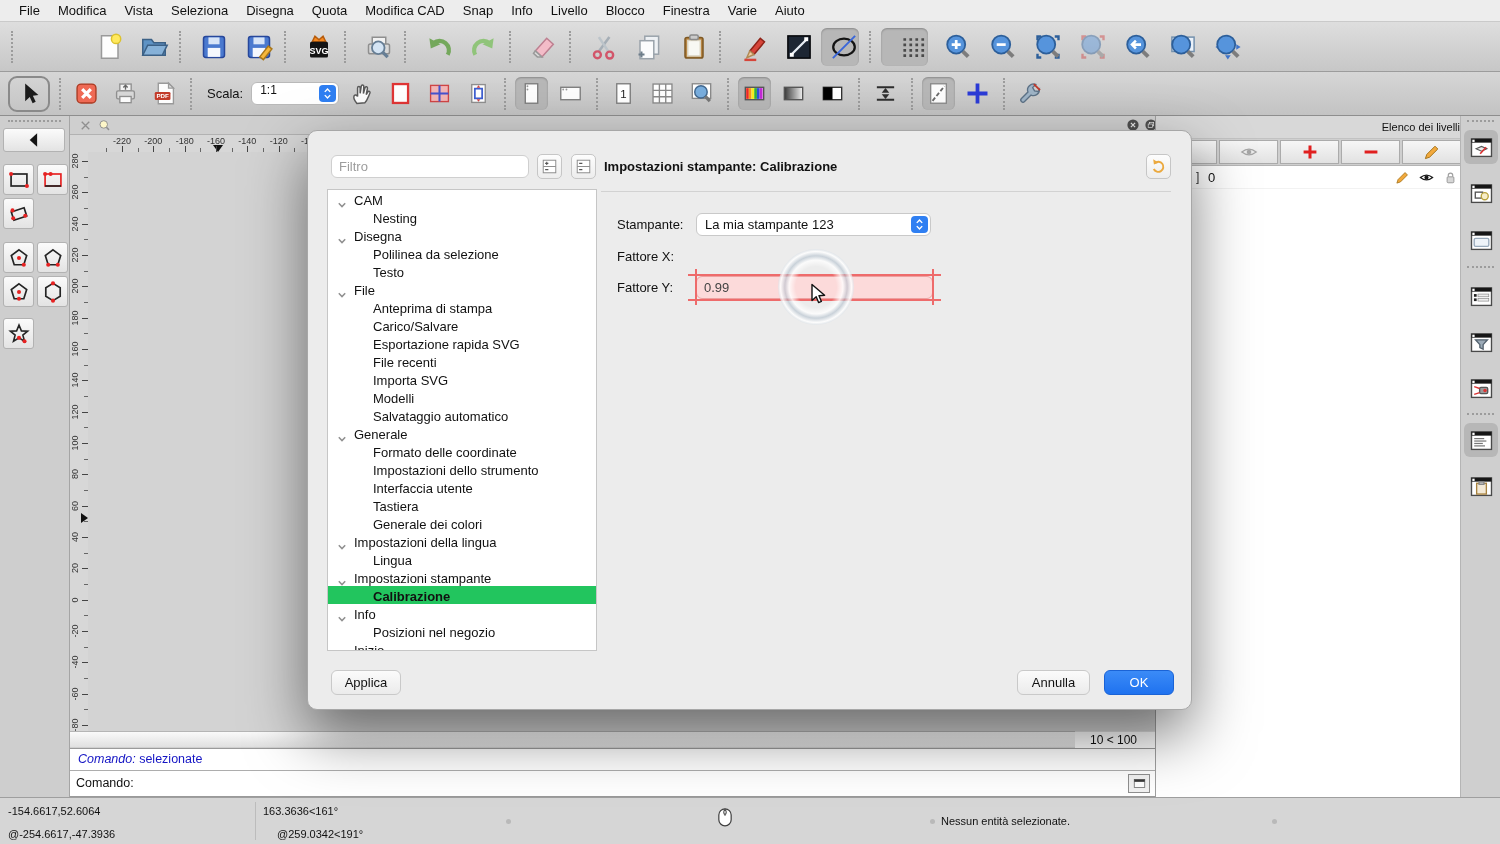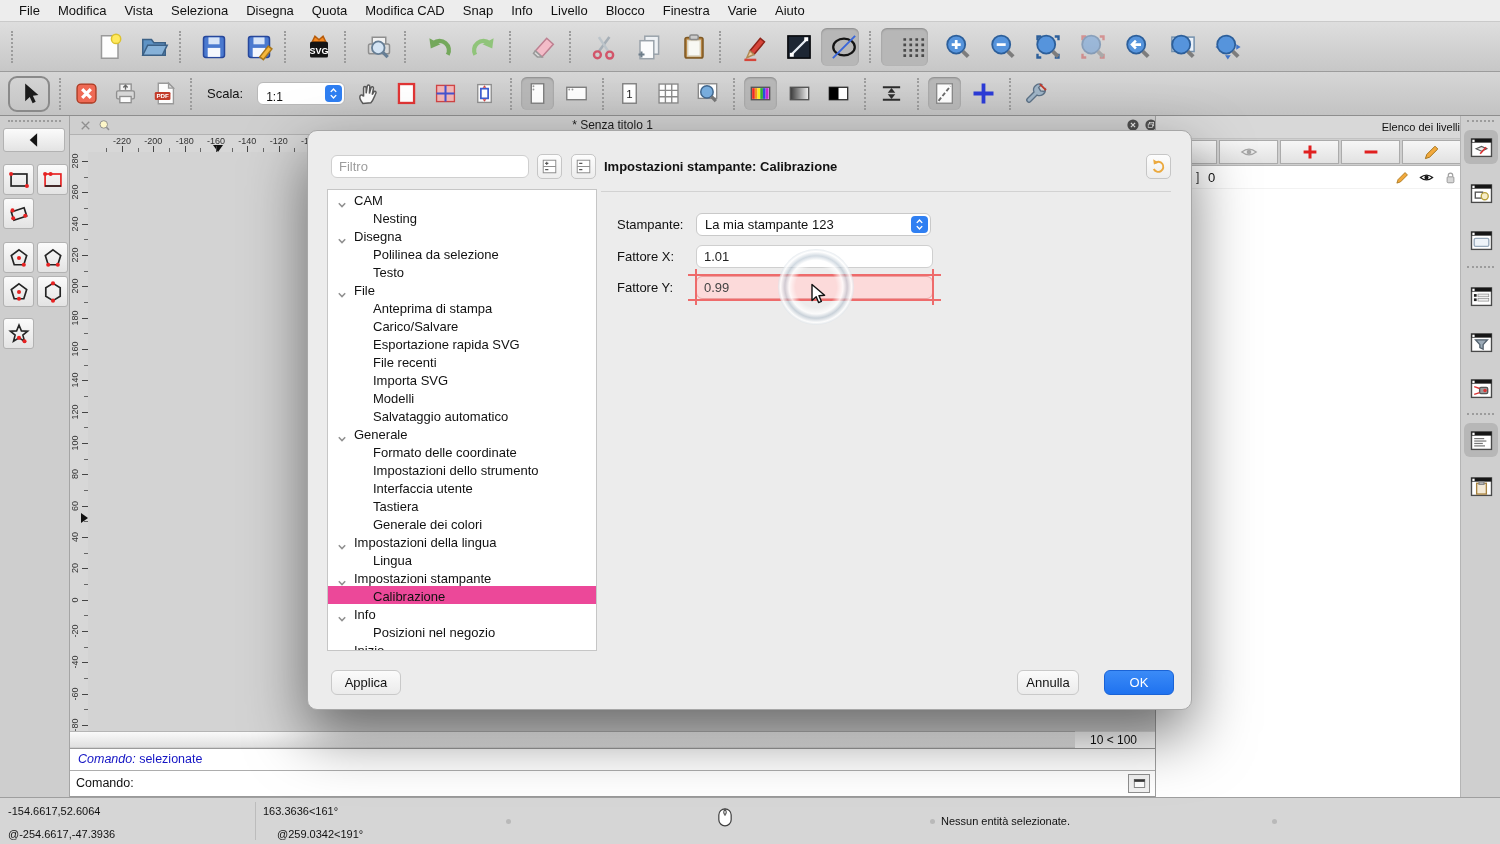--- a/index.html
+++ b/index.html
@@ -17,22 +17,22 @@
 .tbtn{width:38px;height:38px;border-radius:6px;display:flex;align-items:center;justify-content:flex-end;flex:0 0 auto}
 .tbtn .icon{width:30px;height:30px}
 .tbtn2{width:33px;height:33px;border-radius:6px;display:flex;align-items:center;justify-content:center;flex:0 0 auto}
 .tbtn2 .icon{width:27px;height:27px}
 .pressed{background:#b7b7b7;box-shadow:inset 0 1px 2px rgba(0,0,0,.25)}
 .disabled{opacity:.45}
 .framed{width:42px;height:36px;border:2px solid #8a8a8a;border-radius:9px;background:transparent}
 .wide{width:47px}
 .tsep{flex:0 0 auto;width:0;height:32px;border-left:2px dotted #9c9c9c;margin:0 3px}
 .spacer{flex:0 0 auto;width:56px}
-.scale-label{font-size:13px;margin:0 8px 0 6px;flex:0 0 auto}
-.combo{position:relative;width:88px;height:23px;background:#fff;border:1px solid #b9b9b9;border-radius:6px;font-size:12px;display:flex;align-items:flex-end;padding-left:8px;flex:0 0 auto}
+.scale-label{font-size:13px;margin:0 2px 0 6px;flex:0 0 auto}
+.combo{position:relative;width:88px;height:23px;background:#fff;border:1px solid #b9b9b9;border-radius:6px;font-size:12px;display:flex;align-items:flex-start;padding-left:8px;flex:0 0 auto}
 .stepper{position:absolute;right:2px;top:2px;width:17px;height:17px;background:#2f7ff2;border-radius:4px;display:flex;align-items:center;justify-content:center}
 .stepper svg{width:9px;height:13px}
 
 .ldock{position:absolute;left:0;top:116px;width:70px;height:681px;background:#cecece;border-right:1px solid #a5a5a5}
 .griph{position:absolute;left:8px;right:8px;top:4px;border-top:2px dotted #9c9c9c}
 .shape-btn{position:absolute;width:31px;height:31px;background:linear-gradient(#fbfbfb,#e3e3e3);border:1px solid #b2b2b2;border-radius:3px;display:flex;align-items:center;justify-content:center}
 .shape-btn .icon{width:24px;height:24px}
 
 .tabbar{position:absolute;left:70px;top:116px;width:1085px;height:19px;background:#cfcfcf;border-bottom:1px solid #b2b2b2;font-size:12px}
 .tab-title{position:absolute;left:0;right:0;top:2px;text-align:center;color:#1c1c1c}
@@ -87,31 +87,31 @@
 .filter::placeholder{color:#9c9c9c}
 .mini-btn{position:absolute;top:23px;width:25px;height:25px;background:linear-gradient(#fdfdfd,#ededed);border:1px solid #c6c6c6;border-radius:5px;display:flex;align-items:center;justify-content:center}
 .mini-btn .icon{width:19px;height:19px}
 .dlg-title{position:absolute;left:296px;top:28px;font-weight:bold}
 .dlg-sep{position:absolute;left:293px;right:20px;top:60px;border-top:1px solid #d2d2d2}
 .tree{position:absolute;left:19px;top:58px;width:270px;height:462px;background:#fff;border:1px solid #c6c6c6;overflow:hidden}
 .trow{height:18px;display:flex;align-items:flex-end;white-space:nowrap}
 .trow .chev{width:10px;height:10px;margin-left:9px;flex:0 0 auto}
 .trow.l0 .tlbl{margin-left:7px}
 .trow.l1 .tlbl{margin-left:45px}
-.trow.selected{background:#ec4899;font-weight:normal}
+.trow.selected{background:#22c55e;font-weight:bold}
 .flabel{position:absolute;left:309px;height:23px;line-height:23px}
 .pcombo{position:absolute;left:388px;top:82px;width:235px;height:23px;background:#fff;border:1px solid #c9c9c9;border-radius:6px;display:flex;align-items:center;padding-left:8px}
 .field{position:absolute;left:388px;width:237px;height:23px;border:1px solid #cfcfcf;border-radius:6px;background:#fff;padding-left:7px;font-size:13px;font-family:inherit;color:#222}
 .field.hl{background:#fcdada;border-color:#eda0a0;color:#444}
 .xline{position:absolute;background:#ee6b6b;pointer-events:none}
 .click-ring{position:absolute;left:470px;top:118px;width:76px;height:76px;border-radius:50%;pointer-events:none;background:radial-gradient(circle,rgba(255,255,255,0) 38%,rgba(255,255,255,.8) 50%,rgba(173,188,202,.55) 58%,rgba(255,255,255,.85) 66%,rgba(173,188,202,.5) 74%,rgba(255,255,255,.6) 82%,rgba(255,255,255,0) 90%)}
 .cursor{position:absolute;left:500px;top:152px;width:20px;height:22px;pointer-events:none}
 .btn{position:absolute;top:539px;height:25px;border-radius:6px;background:linear-gradient(#fbfbfb,#ebebeb);border:1px solid #c9c9c9;display:flex;align-items:center;justify-content:center;font-size:13px;color:#111}
 .btn-apply{left:23px;width:70px}
-.btn-cancel{left:709px;width:62px}
+.btn-cancel{left:709px;width:73px}
 .btn-ok{left:796px;width:70px;background:linear-gradient(#3b8bf7,#1f72ef);border-color:#1a63d6;color:#fff}
 </style>
 </head>
 <body>
 
 <div class="menubar">
     <div class="menu-item">File</div>
     <div class="menu-item">Modifica</div>
     <div class="menu-item">Vista</div>
     <div class="menu-item">Seleziona</div>
@@ -630,21 +630,20 @@
       <svg viewBox="0 0 20 20">
         <path d="M5 5 L15 15 M15 5 L5 15" stroke="#8f8f8f" stroke-width="1.8"></path>
       </svg>
     </span>
   <span class="icon tab-icon" style="left:27px">
       <svg viewBox="0 0 20 20">
         <circle cx="9" cy="8.6" r="5" fill="#fdf6c8" stroke="#8f8f8f" stroke-width="1.3"></circle>
         <line x1="12.6" y1="12.4" x2="16" y2="15.8" stroke="#8f8f8f" stroke-width="2"></line>
       </svg>
     </span>
-  <div class="tab-title">* Senza titolo 1</div>
   <span class="icon mdi-btn" style="left:1056px">
       <svg viewBox="0 0 20 20">
         <circle cx="10" cy="10" r="8" fill="#4f4f4f"></circle>
         <path d="M7 7 L13 13 M13 7 L7 13" stroke="#e8e8e8" stroke-width="1.8"></path>
       </svg>
     </span>
   <span class="icon mdi-btn" style="left:1074px">
       <svg viewBox="0 0 20 20">
         <circle cx="10" cy="10" r="8" fill="#4f4f4f"></circle>
         <rect x="7.8" y="6.2" width="6" height="5" fill="none" stroke="#e8e8e8"></rect>
@@ -1069,21 +1068,20 @@
   <div class="flabel" style="top:82px">Stampante:</div>
   <div class="pcombo">
     <span>La mia stampante 123</span>
     <span class="stepper">
         <svg viewBox="0 0 10 14">
           <path d="M2 5.2 L5 2 L8 5.2 M2 8.8 L5 12 L8 8.8" fill="none" stroke="#fff" stroke-width="1.6"></path>
         </svg>
       </span>
   </div>
   <div class="flabel" style="top:114px">Fattore X:</div>
-  <input class="field" style="top: 114px;" value="1.01">
   <div class="flabel" style="top:145px">Fattore Y:</div>
   <input class="field hl" style="top: 145px;" value="0.99">
   <div class="xline" style="left:380px;top:143px;width:253px;height:2px"></div>
   <div class="xline" style="left:380px;top:168px;width:253px;height:2px"></div>
   <div class="xline" style="left:387px;top:138px;width:2px;height:36px"></div>
   <div class="xline" style="left:624px;top:138px;width:2px;height:36px"></div>
   <div class="click-ring"></div>
   <span class="cursor"><svg viewBox="0 0 20 22">
         <path d="M4 1.5 V17.5 L8.2 13.7 L10.6 19.6 L13.4 18.4 L11 12.7 L16.6 12.3 Z" fill="#fff" stroke="#111" stroke-width="1.4" stroke-linejoin="round"></path>
       </svg></span>

